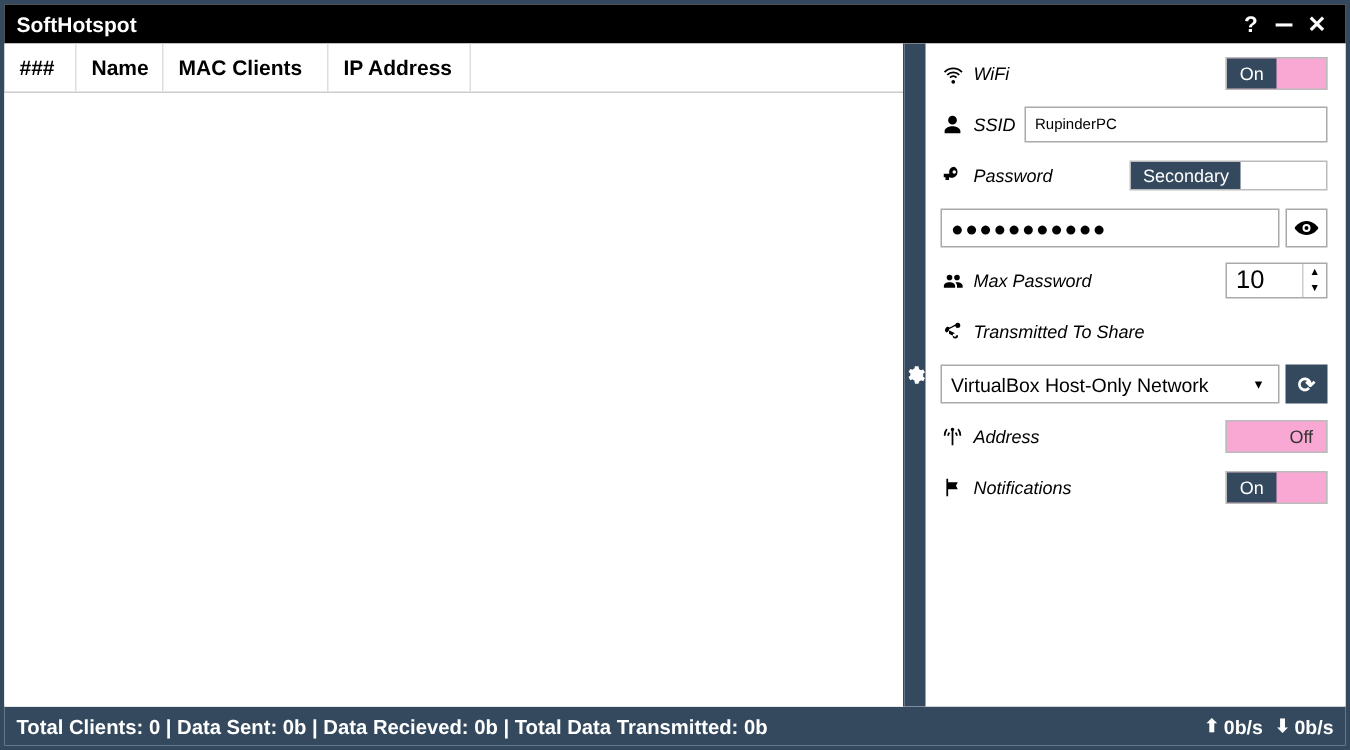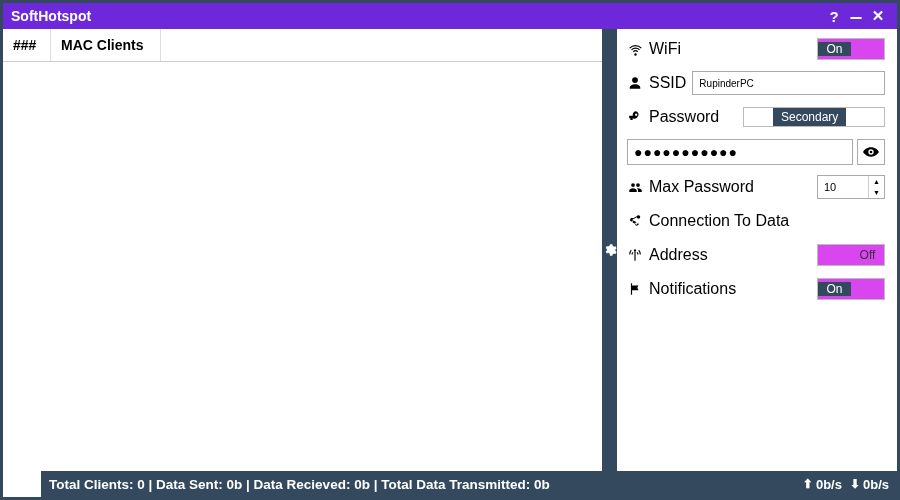--- a/index.html
+++ b/index.html
@@ -14,21 +14,21 @@
   .window {
     width: 900px; height: 500px;
     border: 3px solid #34495e;
     display: flex;
     flex-direction: column;
     position: relative;
   }
   
   .titlebar {
     height: 26px;
-    background: #6d28d9;
+    background: #000000;
     color: #fff;
     display: flex;
     align-items: center;
     padding: 0 8px;
     font-size: 14px;
     font-weight: 600;
   }
   .titlebar-spacer { flex: 1; }
   .titlebar-btn {
     width: 22px; text-align: center;
@@ -82,36 +82,36 @@
     flex-direction: column;
     gap: 10px;
   }
   .row {
     display: flex;
     align-items: center;
     gap: 6px;
     min-height: 24px;
   }
   .row .label {
-    font-size: 16px;
+    font-size: 12px;
+    font-style: italic;
   }
   .row .spacer { flex: 1; }
   .icon {
     width: 16px; height: 16px;
     display: inline-flex;
     align-items: center; justify-content: center;
   }
   
   .toggle {
     width: 68px; height: 22px;
     border: 1px solid #bbb;
-    background: #d946ef;
+    background: #f9a8d4;
     display: flex;
     font-size: 12px;
-    align-items: center;
   }
   .toggle .seg {
     flex: 1;
     display: flex; align-items: center; justify-content: center;
   }
   .toggle .seg.active {
     background: #34495e;
     color: #fff;
   }
   
@@ -144,39 +144,38 @@
     background: #fff;
     cursor: pointer;
   }
   .badge {
     background: #34495e;
     color: #fff;
     padding: 2px 8px;
     font-size: 12px;
   }
   .badge-box {
-    width: 142px;
+    width: 132px;
     border: 1px solid #bbb;
     display: flex;
     background: #fff;
-    padding-left: 29px;
   }
   .badge-box .badge { flex: 0 0 auto; }
   .spinner {
     width: 68px; height: 24px;
     border: 1px solid #aaa;
     display: flex;
     align-items: stretch;
     background: #fff;
   }
   .spinner input {
     flex: 1;
     border: none;
     padding: 0 6px;
-    font-size: 11px;
+    font-size: 17px;
     width: 40px;
     font-family: inherit;
   }
   .spinner .arrows {
     width: 16px;
     border-left: 1px solid #ccc;
     display: flex;
     flex-direction: column;
     font-size: 7px;
     line-height: 1;
@@ -212,21 +211,20 @@
   
   .statusbar {
     height: 26px;
     background: #34495e;
     color: #fff;
     display: flex;
     align-items: center;
     padding: 0 8px;
     font-size: 13.5px;
     font-weight: 600;
-    margin-left: 38px;
   }
   .statusbar .status-left { flex: 1; }
   .statusbar .status-right {
     display: flex;
     align-items: center;
     gap: 8px;
     font-size: 13px;
   }
   .statusbar .status-item {
     display: flex; align-items: center; gap: 3px;
@@ -243,21 +241,23 @@
     <span class="titlebar-btn">?</span>
     <span class="titlebar-btn" style="font-size:20px; line-height:6px;">‒</span>
     <span class="titlebar-btn">✕</span>
   </div>
 
   <div class="body">
 
     <div class="left">
       <div class="table-header">
         <div class="th th-idx">###</div>
+        <div class="th th-name">Name</div>
         <div class="th th-mac">MAC Clients</div>
+        <div class="th th-ip">IP Address</div>
       </div>
       <div class="table-body"></div>
     </div>
 
     <div class="gutter">
       <span class="icon">
         <svg viewBox="0 0 24 24" width="14" height="14">
             <path d="M12 8a4 4 0 100 8 4 4 0 000-8zm9.4 4a7.5 7.5 0 00-.1-1.3l2.1-1.6-2-3.5-2.5 1a7.6 7.6 0 00-2.2-1.3L16 2h-4l-.7 2.7a7.6 7.6 0 00-2.2 1.3L6.6 5l-2 3.5 2.1 1.6a7.5 7.5 0 000 2.6L4.6 14.4l2 3.5 2.5-1a7.6 7.6 0 002.2 1.3L12 22h4l.7-2.7a7.6 7.6 0 002.2-1.3l2.5 1 2-3.5-2.1-1.6c.07-.43.1-.86.1-1.3z"></path>
           </svg>
       </span>
@@ -329,21 +329,30 @@
           </div>
         </div>
       </div>
 
       <div class="row">
         <span class="icon">
           <svg viewBox="0 0 24 24" width="14" height="14" fill="#000">
               <path d="M18 8a3 3 0 10-2.83-4H15L8.9 7.4A3 3 0 105 13a3 3 0 002.9-2.4L15 14h.17A3 3 0 1018 16a3 3 0 00-2.9 2.4L8 14.6V9.4l7.1-3.8A3 3 0 0018 8z"></path>
             </svg>
         </span>
-        <span class="label">Connection To Data</span>
+        <span class="label">Transmitted To Share</span>
+      </div>
+      <div class="row" style="gap:4px;">
+        <div class="select">
+          <span style="flex:1;">VirtualBox Host-Only Network</span>
+          <span class="chev">▾</span>
+        </div>
+        <div class="refresh-btn">
+          <span>⟳</span>
+        </div>
       </div>
 
       <div class="row">
         <span class="icon">
           <svg viewBox="0 0 24 24" width="14" height="14" fill="#000">
               <path d="M12 2a2 2 0 00-1 3.73V22h2V5.73A2 2 0 0012 2zM6.3 4.3L4.9 2.9A12 12 0 002 11h2a10 10 0 012.3-6.7zm11.4 0A10 10 0 0120 11h2a12 12 0 00-2.9-8.1zM8 11H6a6 6 0 011.8-4.2l1.4 1.4A4 4 0 008 11zm8 0a4 4 0 00-1.2-2.8l1.4-1.4A6 6 0 0118 11z"></path>
             </svg>
         </span>
         <span class="label">Address</span>
         <span class="spacer"></span>

